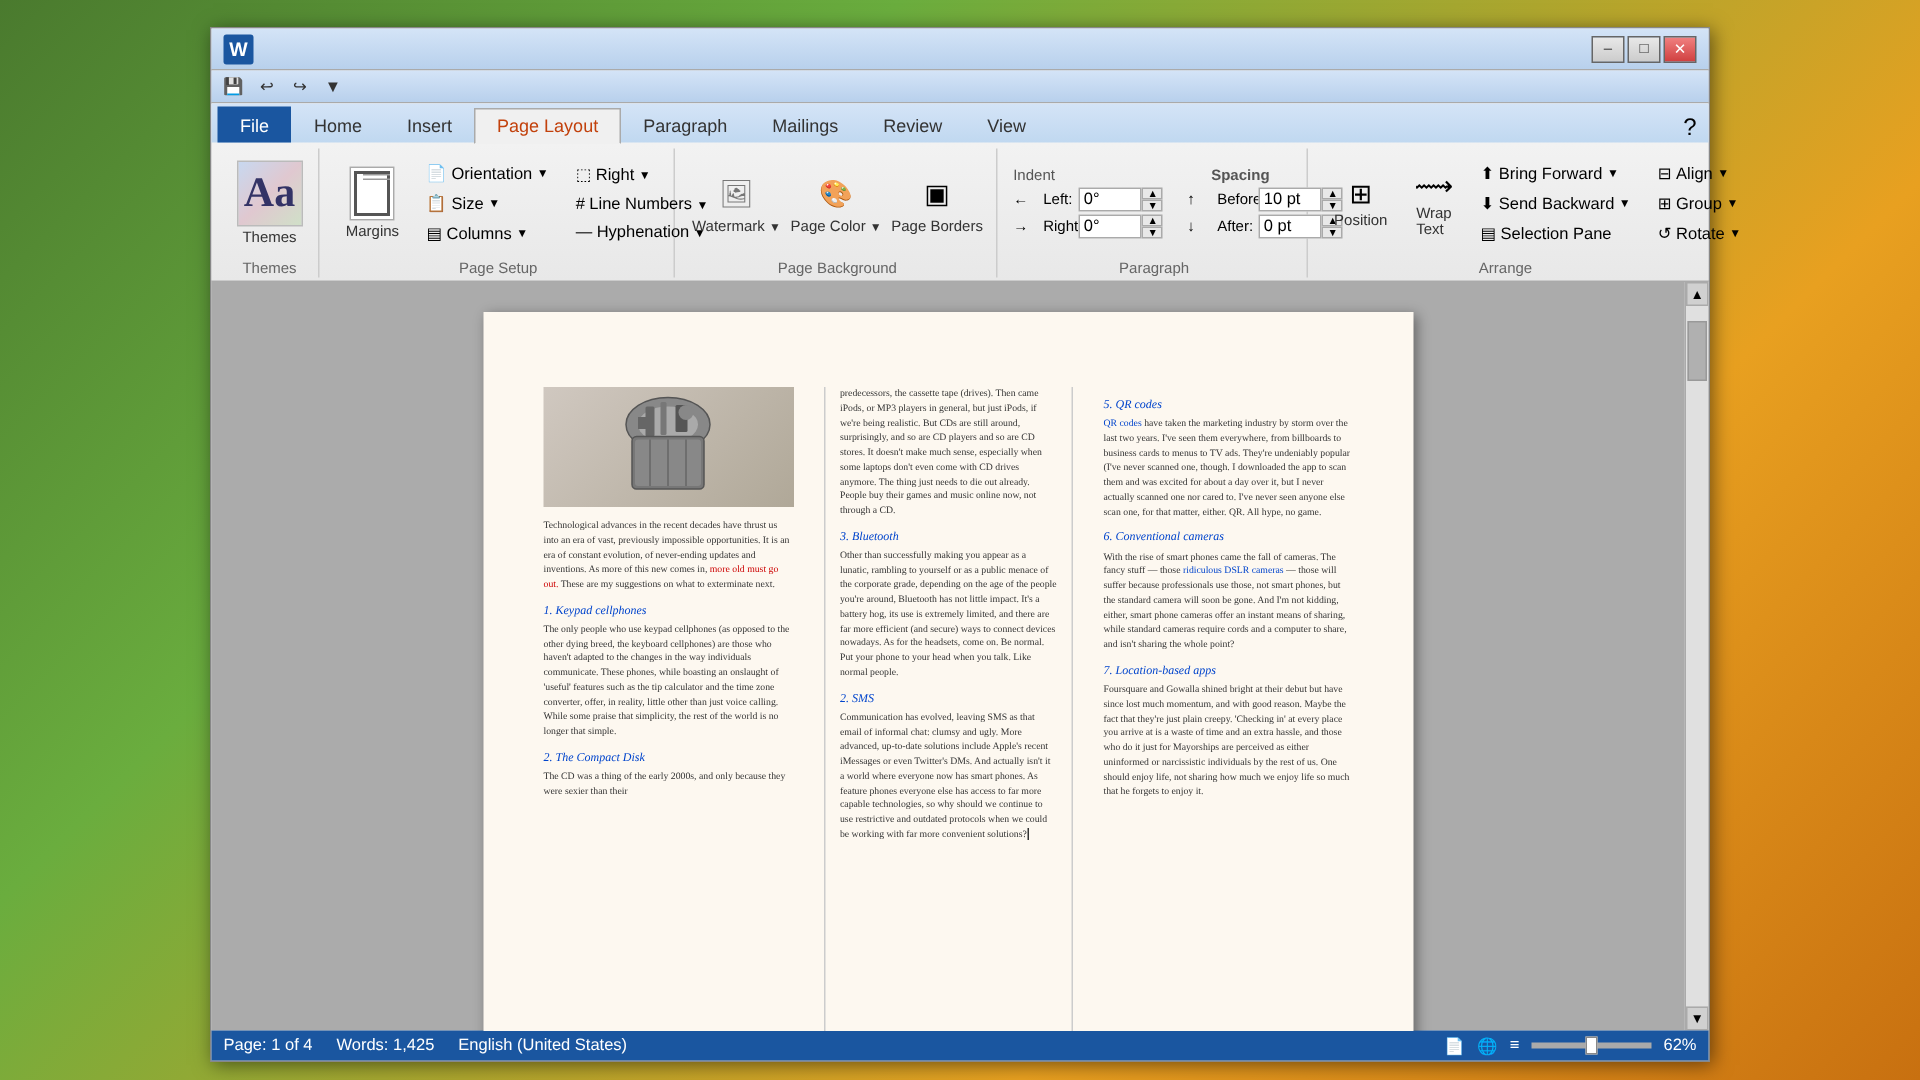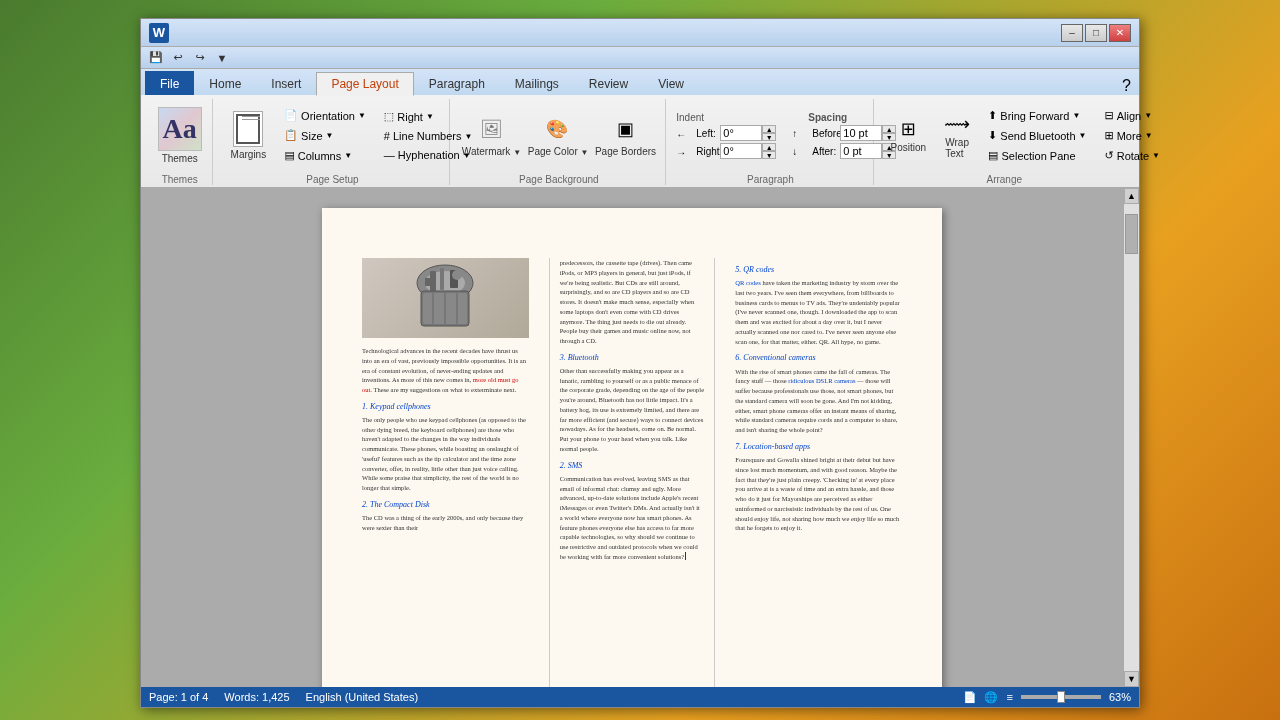--- a/index.html
+++ b/index.html
@@ -590,37 +590,37 @@
             </div>
           </div>
           <div class="button-col">
             <div class="ribbon-btn-small">
               <span>⬆</span>
               <span>Bring Forward</span>
               <span style="font-size:8px;">▼</span>
             </div>
             <div class="ribbon-btn-small">
               <span>⬇</span>
-              <span>Send Bluetooth</span>
+              <span>Send Backward</span>
               <span style="font-size:8px;">▼</span>
             </div>
             <div class="ribbon-btn-small">
               <span>▤</span>
               <span>Selection Pane</span>
             </div>
           </div>
           <div class="button-col">
             <div class="ribbon-btn-small">
               <span>⊟</span>
               <span>Align</span>
               <span style="font-size:8px;">▼</span>
             </div>
             <div class="ribbon-btn-small">
               <span>⊞</span>
-              <span>More</span>
+              <span>Group</span>
               <span style="font-size:8px;">▼</span>
             </div>
             <div class="ribbon-btn-small">
               <span>↺</span>
               <span>Rotate</span>
               <span style="font-size:8px;">▼</span>
             </div>
           </div>
         </div>
         <div class="ribbon-group-label">Arrange</div>
@@ -721,17 +721,17 @@
     <span>Page: 1 of 4</span>
     <span>Words: 1,425</span>
     <span>English (United States)</span>
     <div style="margin-left:auto;display:flex;align-items:center;gap:8px;">
       <span style="cursor:pointer;">📄</span>
       <span style="cursor:pointer;">🌐</span>
       <span style="cursor:pointer;">≡</span>
       <span style="width:80px;height:4px;background:#aaa;display:inline-block;cursor:pointer;position:relative;">
         <span style="position:absolute;left:50%;top:-4px;width:8px;height:12px;background:white;border:1px solid #888;transform:translateX(-50%);"></span>
       </span>
-      <span style="font-size:11px;">63%</span>
+      <span style="font-size:11px;">62%</span>
     </div>
   </div>
 
 </div>
 
 </body></html>

